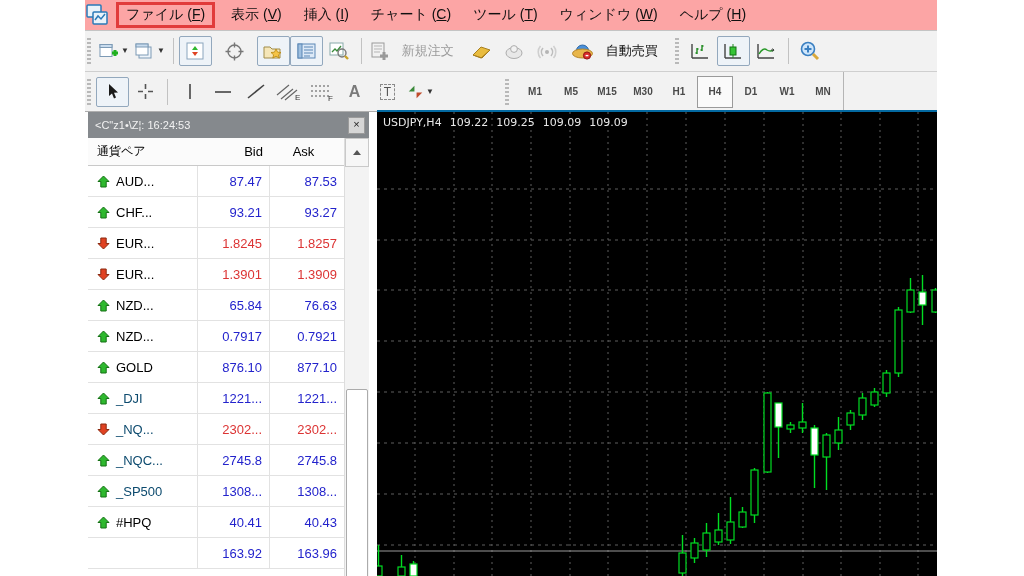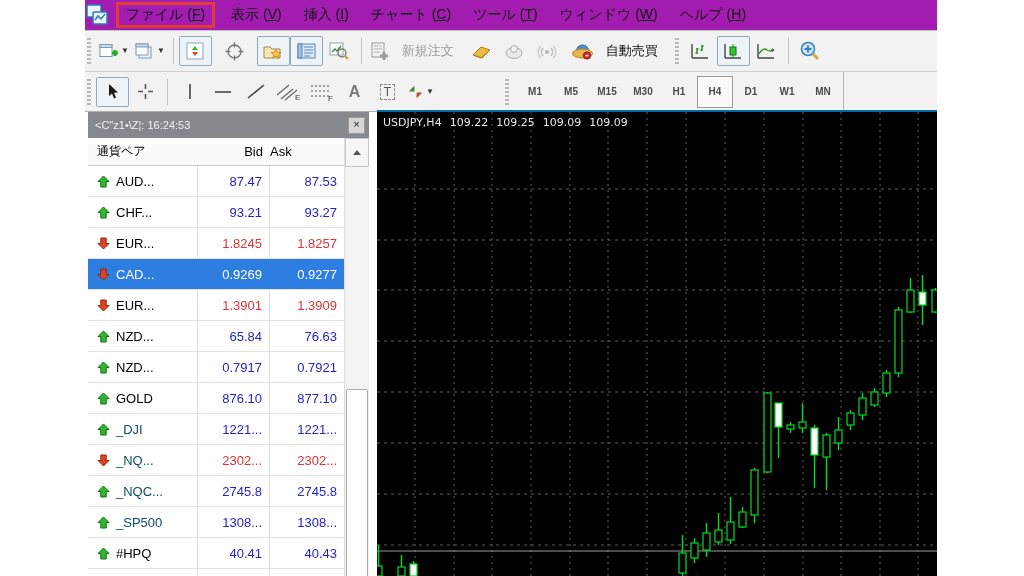--- a/index.html
+++ b/index.html
@@ -1,21 +1,21 @@
 <!DOCTYPE html>
 <html><head>
 <meta charset="utf-8">
 <style>
   html,body{margin:0;padding:0}
   body{width:1024px;height:576px;position:relative;background:#fff;overflow:hidden;
        font-family:"Liberation Sans",sans-serif;-webkit-font-smoothing:antialiased}
   .app{position:absolute;left:85px;top:0;width:852px;height:576px;background:#fff}
 
   
-  .menubar{height:30px;display:flex;align-items:center;background:#a21caf;border-bottom:1px solid #c4c4c4}
+  .menubar{height:30px;display:flex;align-items:center;background:#fca5a5;border-bottom:1px solid #c4c4c4}
   .mt4logo{width:24px;height:24px;margin:0 2px 0 0;display:flex;align-items:center;justify-content:center}
   .menu-item{font-size:14px;color:#101010;margin:9px 11px;white-space:nowrap;cursor:default}
   .menu-item u{text-decoration:underline}
   .menu-item.hl{border:3px solid #e13b3b;padding:1px 7px;margin:0 5px}
 
   
   .tb{display:flex;align-items:center;background:#f2f2f2}
   .tb1{height:40px;border-bottom:1px solid #cfcfcf}
   .tb2{height:39px;border-bottom:1px solid #aeaeae}
   .grip{width:4px;height:26px;margin:0 5px 0 2px;
@@ -42,21 +42,21 @@
   .mw-title{height:26px;background:#85898d;color:#f2f2f2;font-size:11px;display:flex;align-items:center;
             padding:0 4px 0 7px;justify-content:space-between}
   .mw-close{color:#222;background:#d6d6d6;border:1px solid #9b9b9b;width:15px;height:15px;font-size:11px;
             line-height:13px;text-align:center}
   .mw-body{display:flex;height:438px}
   .mw-table{width:256px}
   .mw-head{display:flex;height:27px;align-items:center;border-top:1px solid #cscsc5;
            border-bottom:1px solid #c9c9c9;background:#fbfbfb}
   .cell-sym{width:110px;padding-left:9px;box-sizing:border-box}
   .cell-bid{width:72px;text-align:right;padding-right:7px;box-sizing:border-box}
-  .cell-ask{width:74px;text-align:left;padding-right:7px;box-sizing:border-box}
+  .cell-ask{width:74px;text-align:center;padding-right:7px;box-sizing:border-box}
   .mw-head .cell-sym{font-size:12px;color:#000}
   .mw-row{display:flex;height:30px;align-items:center;border-bottom:1px solid #e2e2e2}
   .mw-row .cell-sym{display:flex;align-items:center;gap:6px;height:100%;border-right:1px solid #e2e2e2}
   .mw-row .cell-bid{height:100%;display:flex;align-items:center;justify-content:flex-end;border-right:1px solid #e2e2e2}
   .mw-row .cell-ask{height:100%;display:flex;align-items:center;justify-content:flex-end}
   .mw-row.selected{background:#2e7de0}
   .mw-row.selected .cell-sym,.mw-row.selected .cell-bid{border-right-color:#2e7de0}
   .mw-row.selected span{color:#fff !important}
   .sym-t{color:#000}.sym-t.muted{color:#0c4a6e}
   .v-blue{color:#2323cc}.v-red{color:#dc3434}
@@ -336,30 +336,20 @@
           </div>
           <div class="mw-row">
             <span class="cell-sym">
               <svg width="13" height="13" viewBox="0 0 13 13">
                 <path d="M6.5 12 L1 6.5 H3.8 V1 H9.2 V6.5 H12 Z" fill="#e04222" stroke="#8a2a10"></path>
               </svg>
               <span class="sym-t">EUR...</span>
             </span>
             <span class="cell-bid v-red">1.8245</span>
             <span class="cell-ask v-red">1.8257</span>
-          </div>
-          <div class="mw-row selected">
-            <span class="cell-sym">
-              <svg width="13" height="13" viewBox="0 0 13 13">
-                <path d="M6.5 12 L1 6.5 H3.8 V1 H9.2 V6.5 H12 Z" fill="#e04222" stroke="#8a2a10"></path>
-              </svg>
-              <span class="sym-t">CAD...</span>
-            </span>
-            <span class="cell-bid v-blue">0.9269</span>
-            <span class="cell-ask v-blue">0.9277</span>
           </div>
           <div class="mw-row">
             <span class="cell-sym">
               <svg width="13" height="13" viewBox="0 0 13 13">
                 <path d="M6.5 12 L1 6.5 H3.8 V1 H9.2 V6.5 H12 Z" fill="#e04222" stroke="#8a2a10"></path>
               </svg>
               <span class="sym-t">EUR...</span>
             </span>
             <span class="cell-bid v-red">1.3901</span>
             <span class="cell-ask v-red">1.3909</span>

